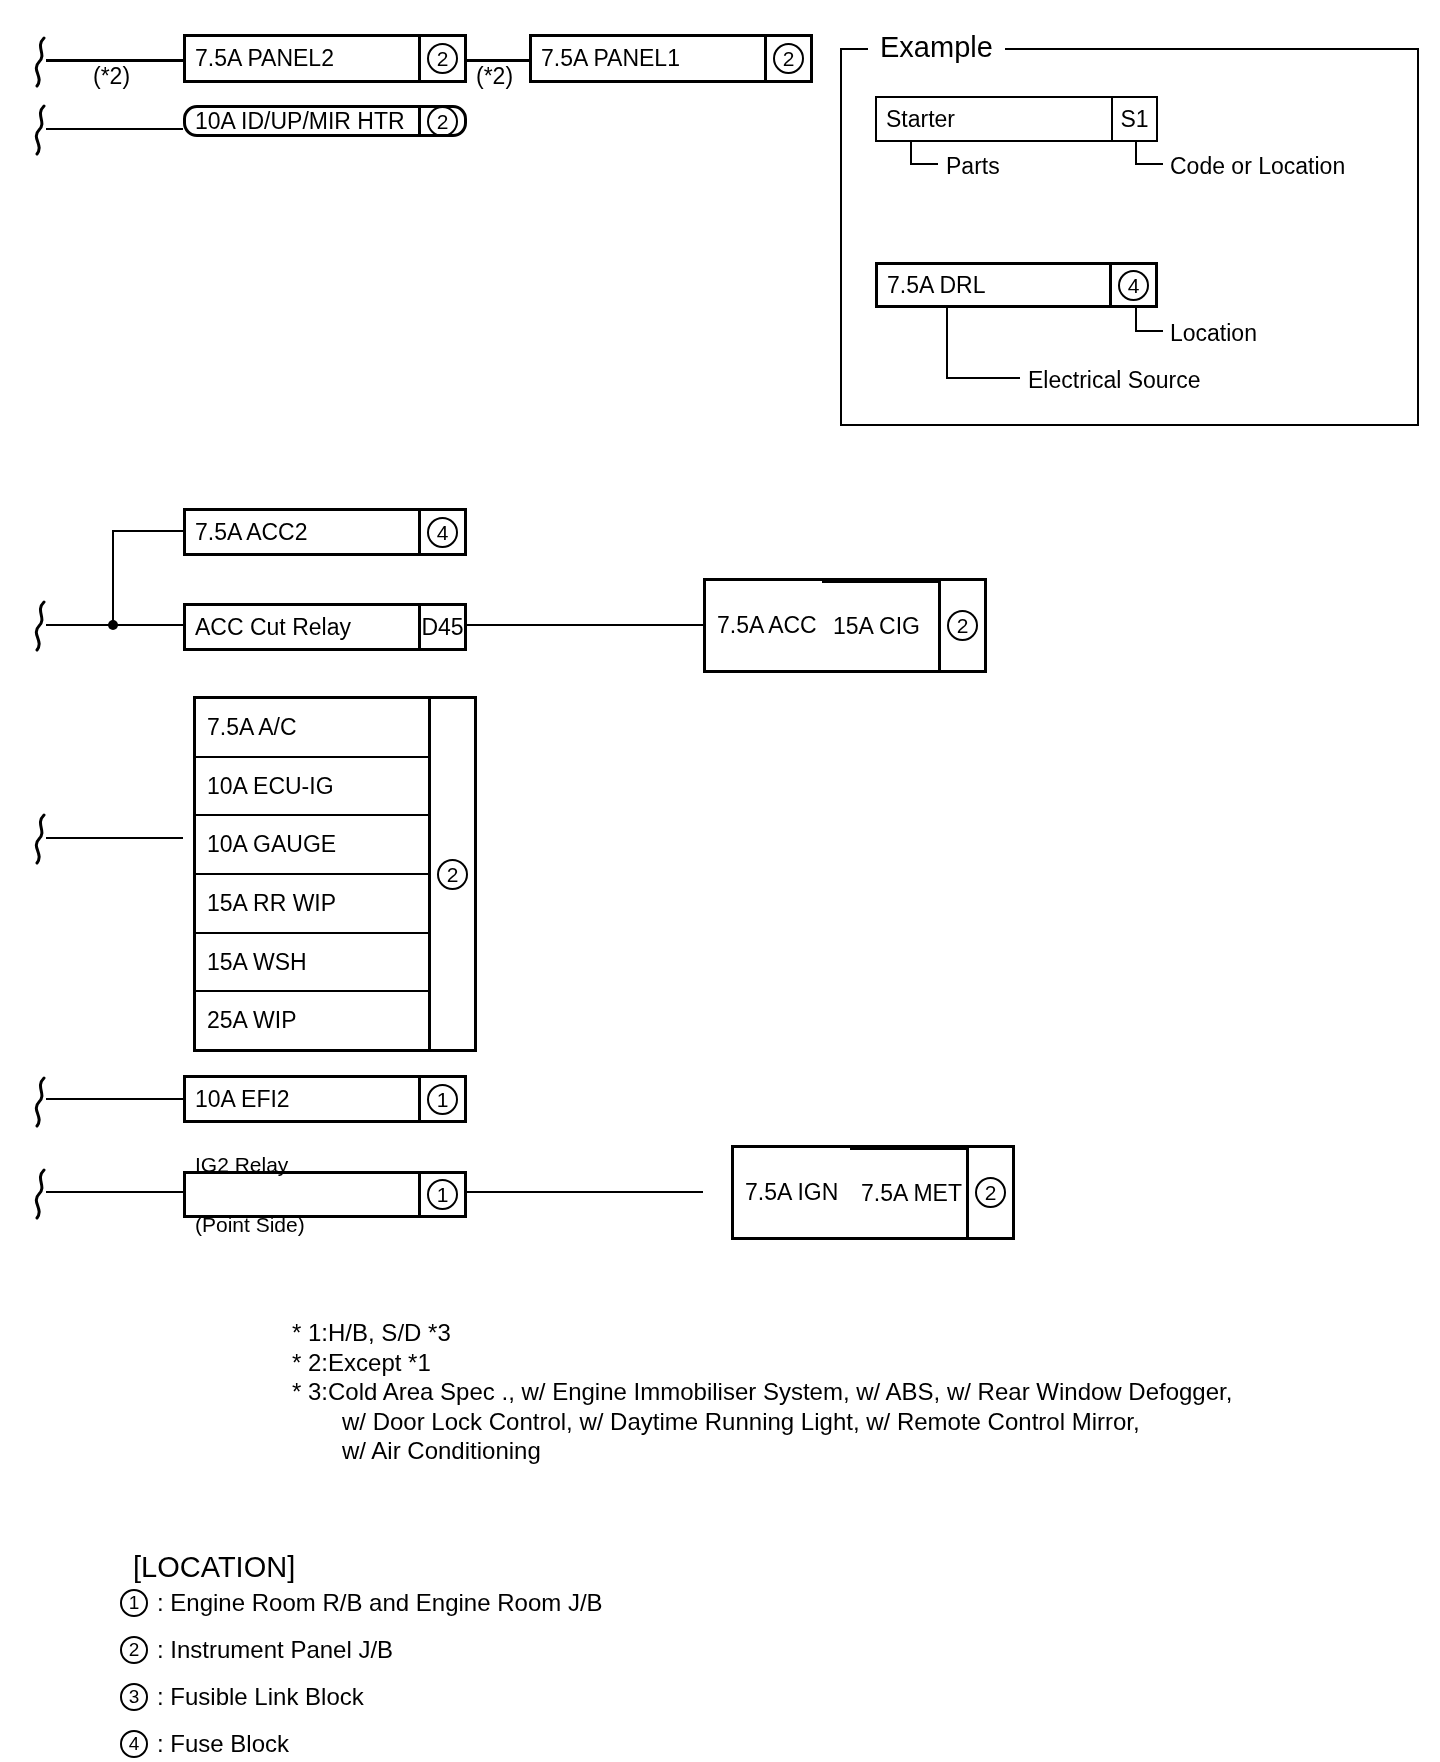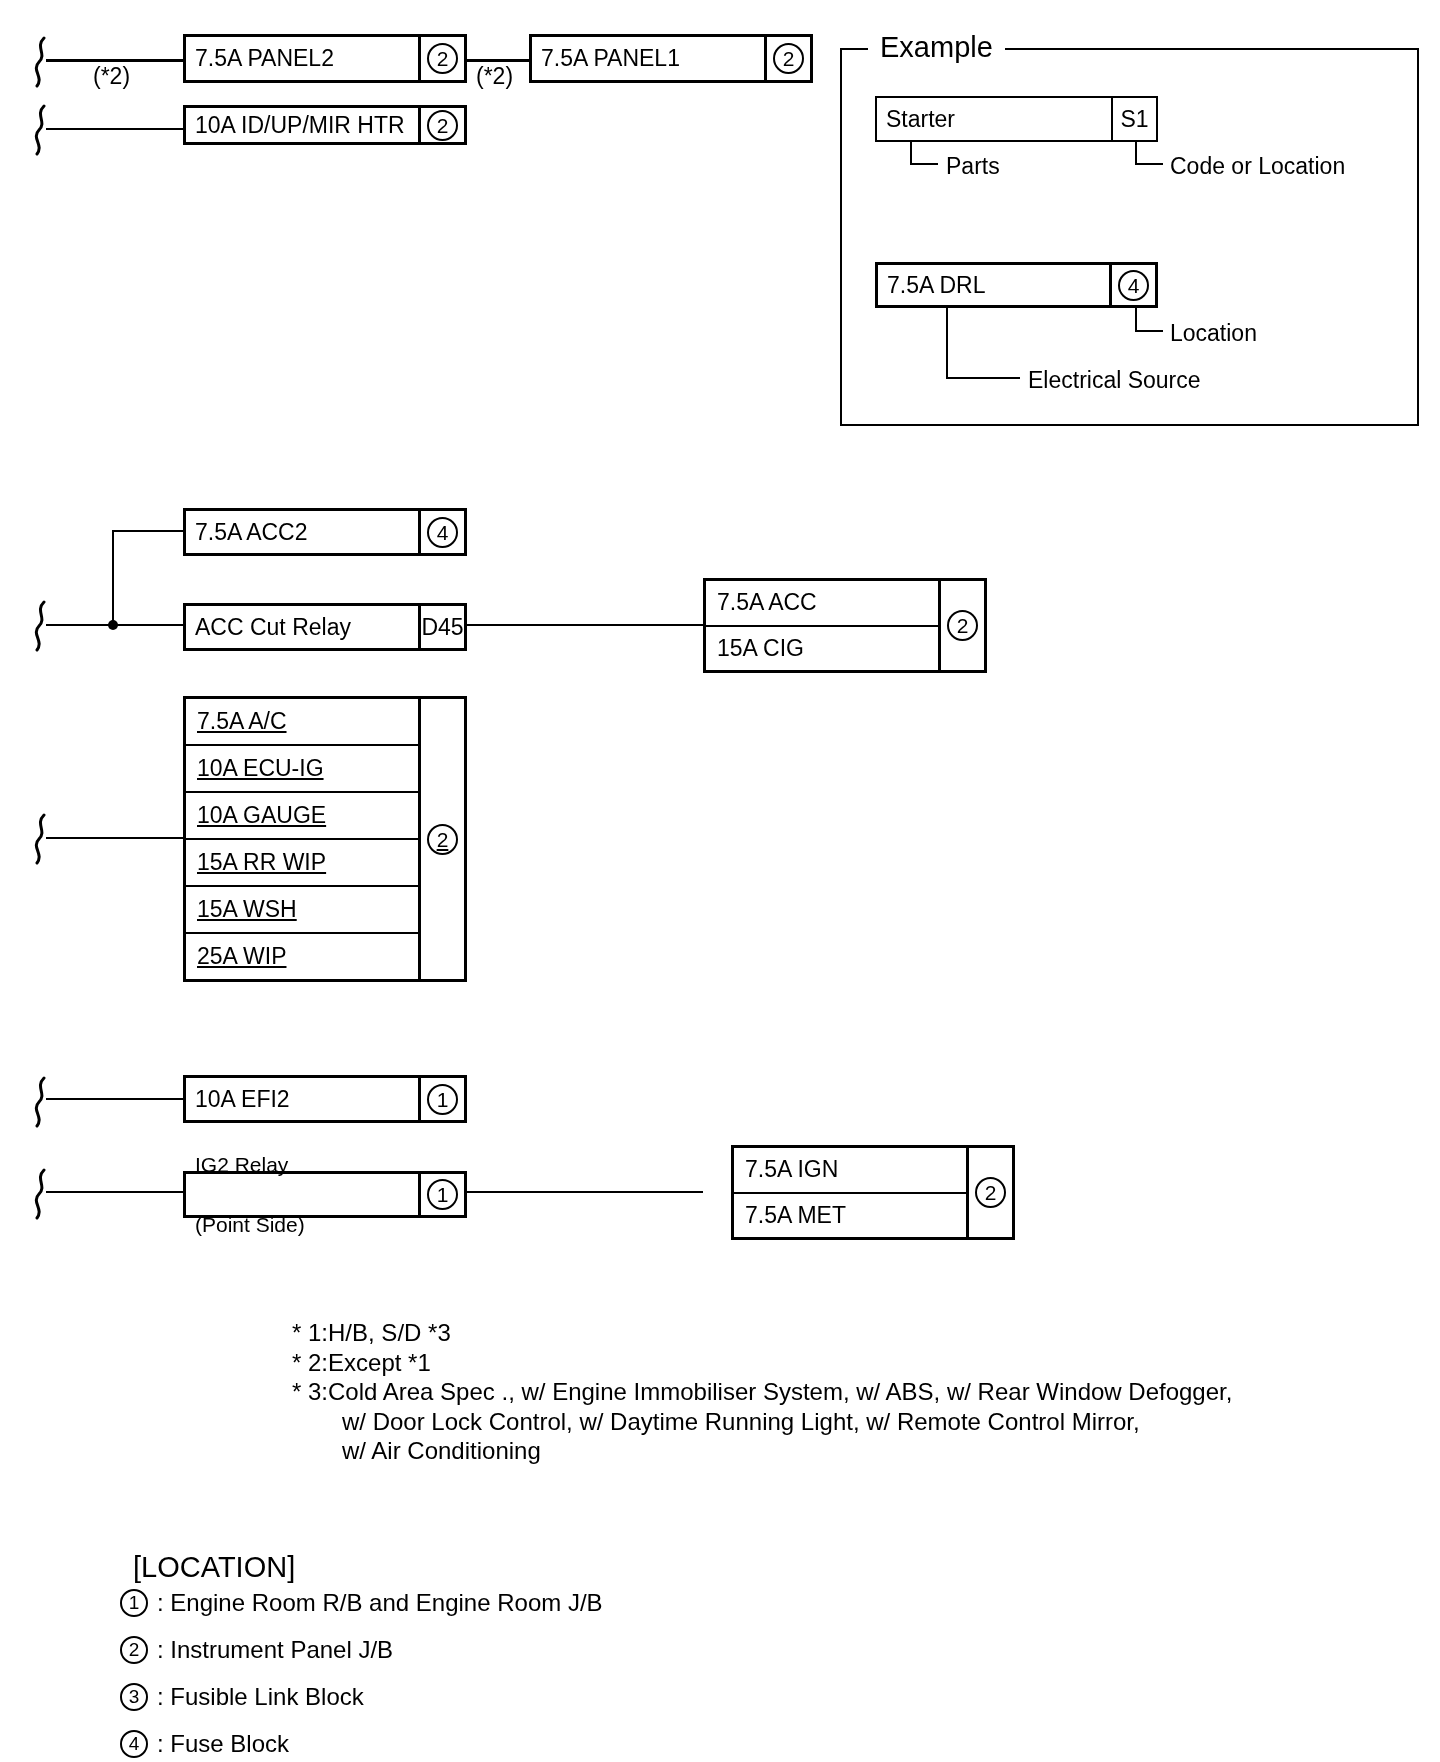--- a/index.html
+++ b/index.html
@@ -28,21 +28,21 @@
   .fusebox.thin { border-width:2px; }
   .fusebox.thin .cell { border-left-width:2px; width:45px; }
 
   .circ {
     width:31px; height:31px; border:2px solid #000; border-radius:50%;
     display:flex; align-items:center; justify-content:center;
     font-size:21px; line-height:1;
   }
 
   .dbl { position:absolute; background:#fff; border:3px solid #000; display:flex; align-items:stretch; }
-  .dbl .col { flex:1; display:flex; flex-direction:column; }
+  .dbl .col { flex:1; display:flex; flex-direction:row; }
   .dbl .row { flex:1; display:flex; align-items:center; padding-left:11px; font-size:23px; white-space:nowrap; }
   .dbl .row + .row { border-top:2px solid #000; }
   .dbl .badgecol { width:46px; border-left:3px solid #000; display:flex; align-items:center; justify-content:center; }
 
   .list { position:absolute; background:#fff; border:3px solid #000; display:flex; align-items:stretch; }
   .list .col { flex:1; display:flex; flex-direction:column; }
   .list .row { flex:1; display:flex; align-items:center; padding-left:11px; font-size:23px; white-space:nowrap; }
   .list .row + .row { border-top:2px solid #000; }
   .list .badgecol { width:46px; border-left:3px solid #000; display:flex; align-items:center; justify-content:center; }
 
@@ -92,21 +92,21 @@
   <div class="cell">
     <div class="circ">2</div>
   </div>
 </div>
 
 <svg class="squig" style="left:32px; top:104px;" width="16" height="52" viewBox="0 0 16 52">
   <path d="M12 2 C3 11 15 18 7 26 C-1 34 12 41 5 50" stroke="#000" stroke-width="3" fill="none" stroke-linecap="round"></path>
 </svg>
 <div class="wire" style="left:46px; top:128px; width:137px; height:2px;"></div>
 
-<div class="fusebox" style="left:183px; top:105px; width:284px; height:40px;">
+<div class="fusebox" style="left:183px; top:105px; width:284px; height:32px;border-radius:14px;">
   <div class="lbl">10A ID/UP/MIR HTR</div>
   <div class="cell">
     <div class="circ">2</div>
   </div>
 </div>
 
 <div class="example-frame">
   <div class="example-title">Example</div>
 </div>
 
@@ -164,21 +164,21 @@
   <div class="badgecol">
     <div class="circ">2</div>
   </div>
 </div>
 
 <svg class="squig" style="left:32px; top:813px;" width="16" height="52" viewBox="0 0 16 52">
   <path d="M12 2 C3 11 15 18 7 26 C-1 34 12 41 5 50" stroke="#000" stroke-width="3" fill="none" stroke-linecap="round"></path>
 </svg>
 <div class="wire" style="left:46px; top:837px; width:137px; height:2px;"></div>
 
-<div class="list" style="left:183px; top:696px; width:284px; height:286px;text-decoration:underline;">
+<div class="list" style="left:193px; top:696px; width:284px; height:356px;">
   <div class="col">
     <div class="row">7.5A A/C</div>
     <div class="row">10A ECU-IG</div>
     <div class="row">10A GAUGE</div>
     <div class="row">15A RR WIP</div>
     <div class="row">15A WSH</div>
     <div class="row">25A WIP</div>
   </div>
   <div class="badgecol">
     <div class="circ">2</div>

